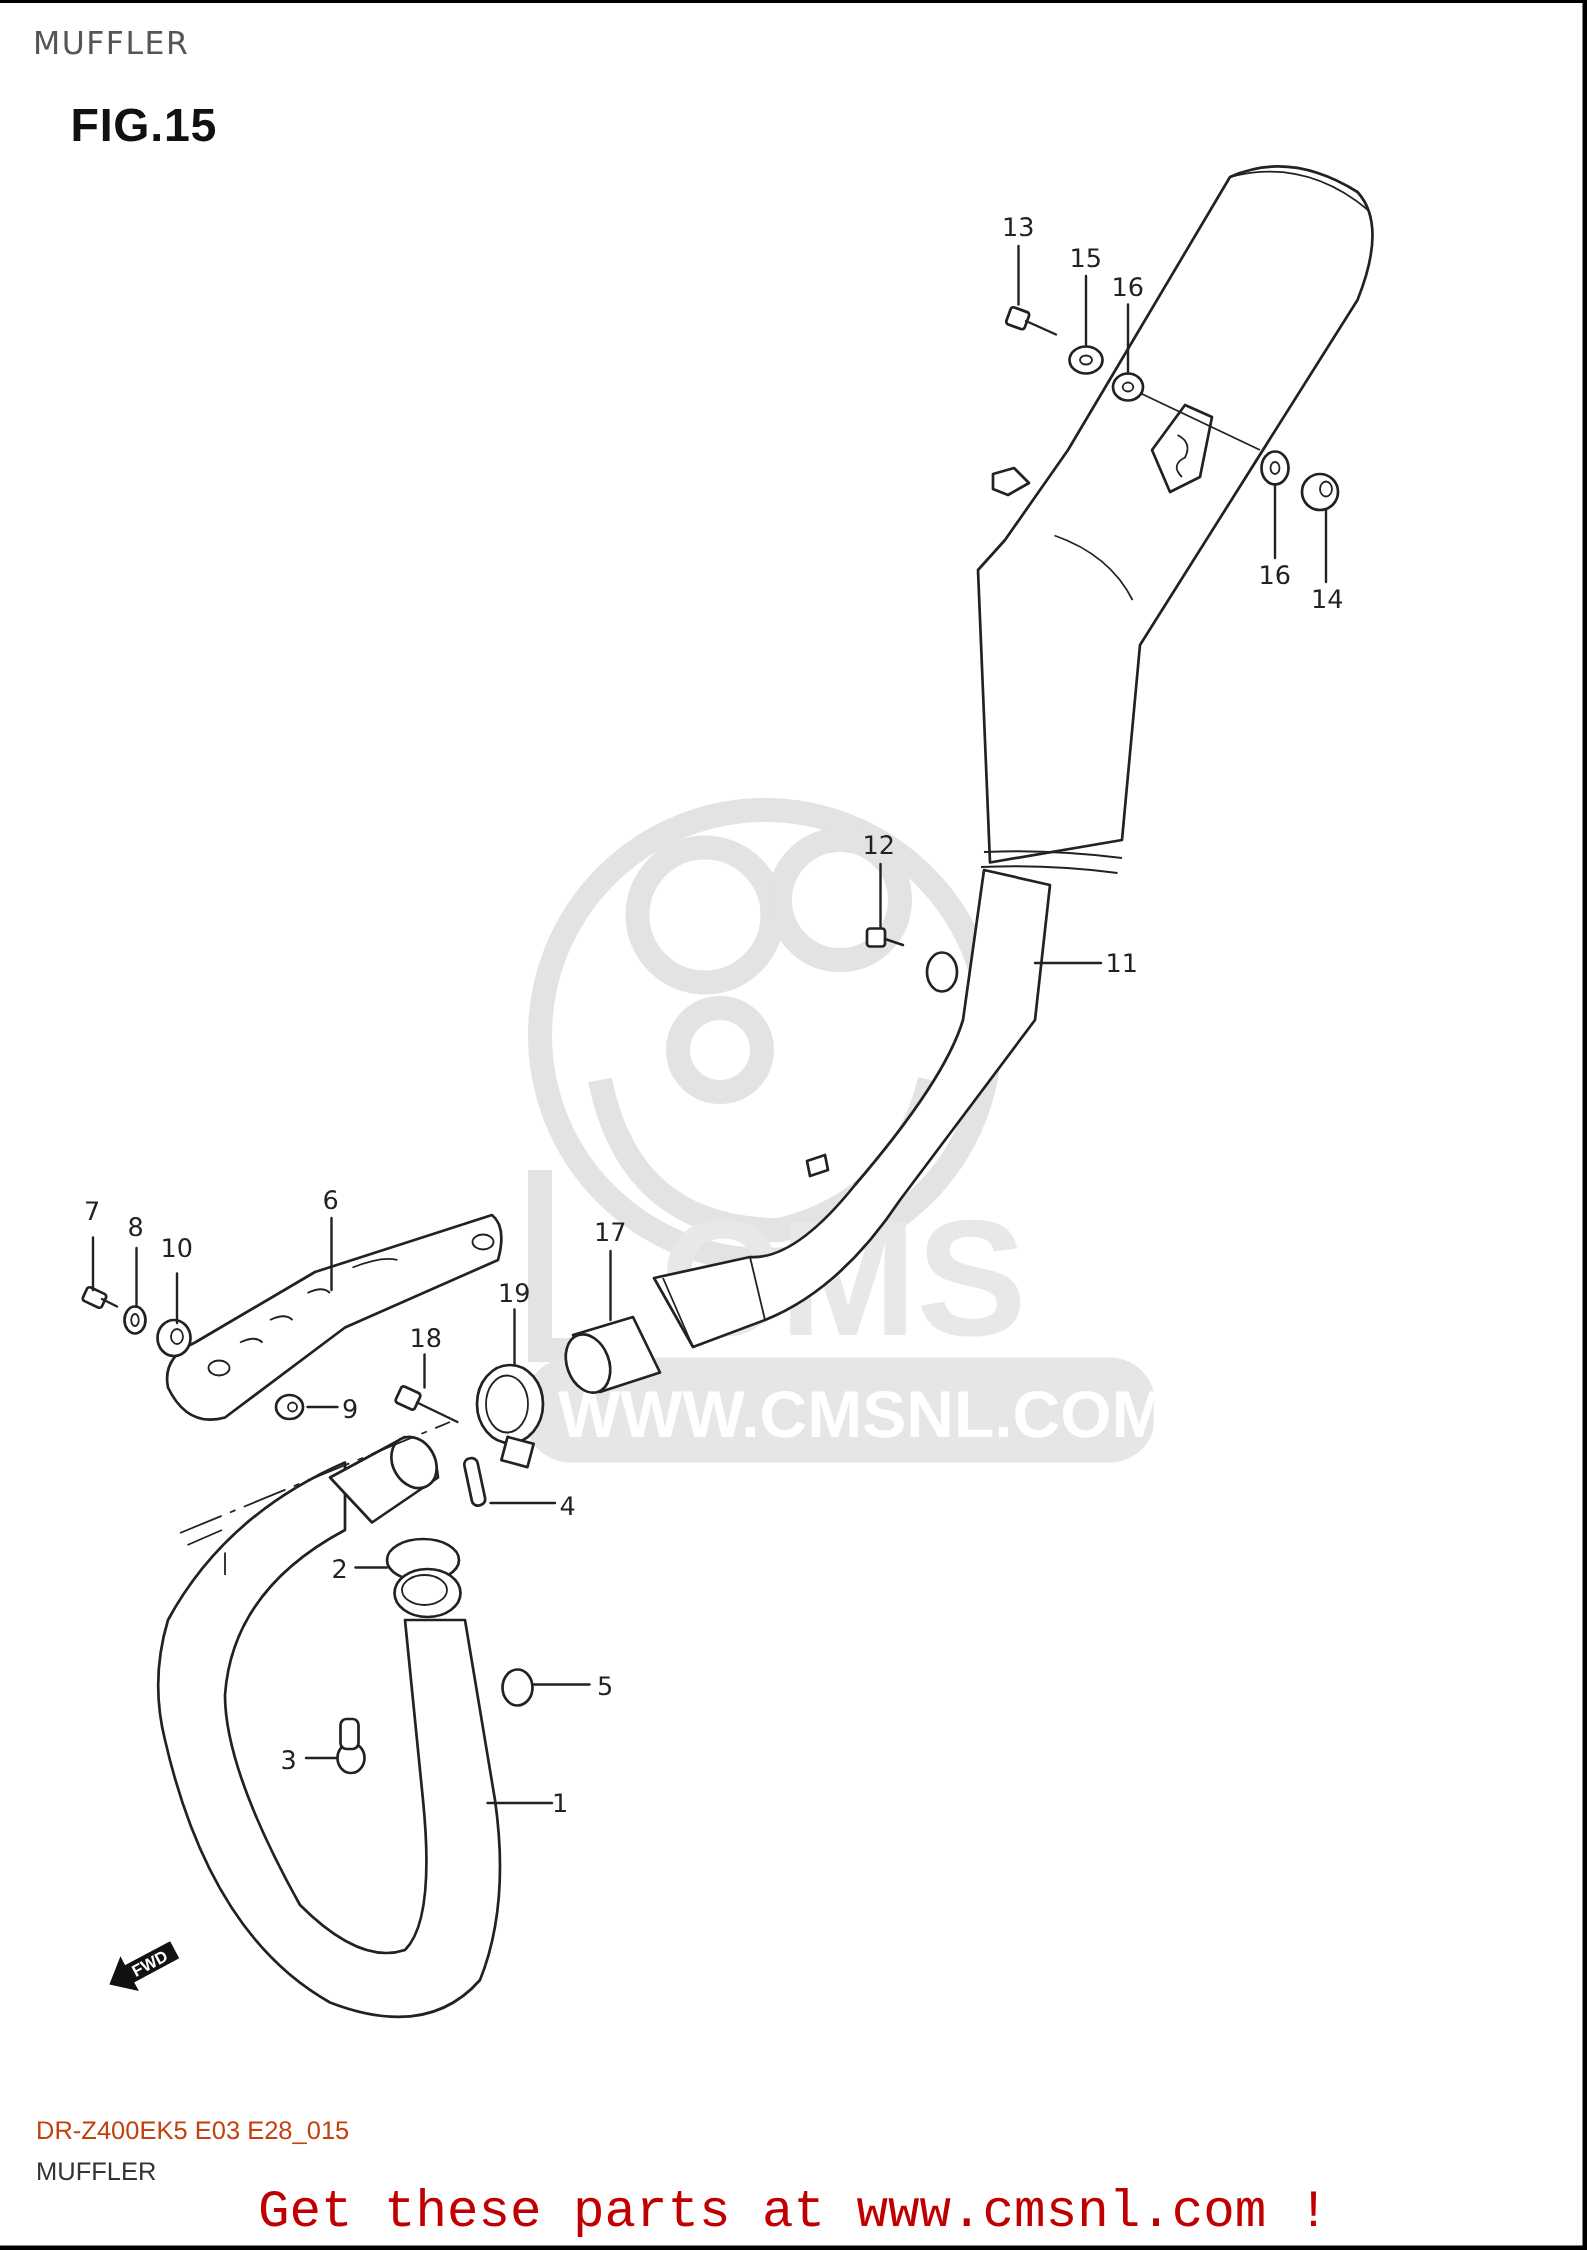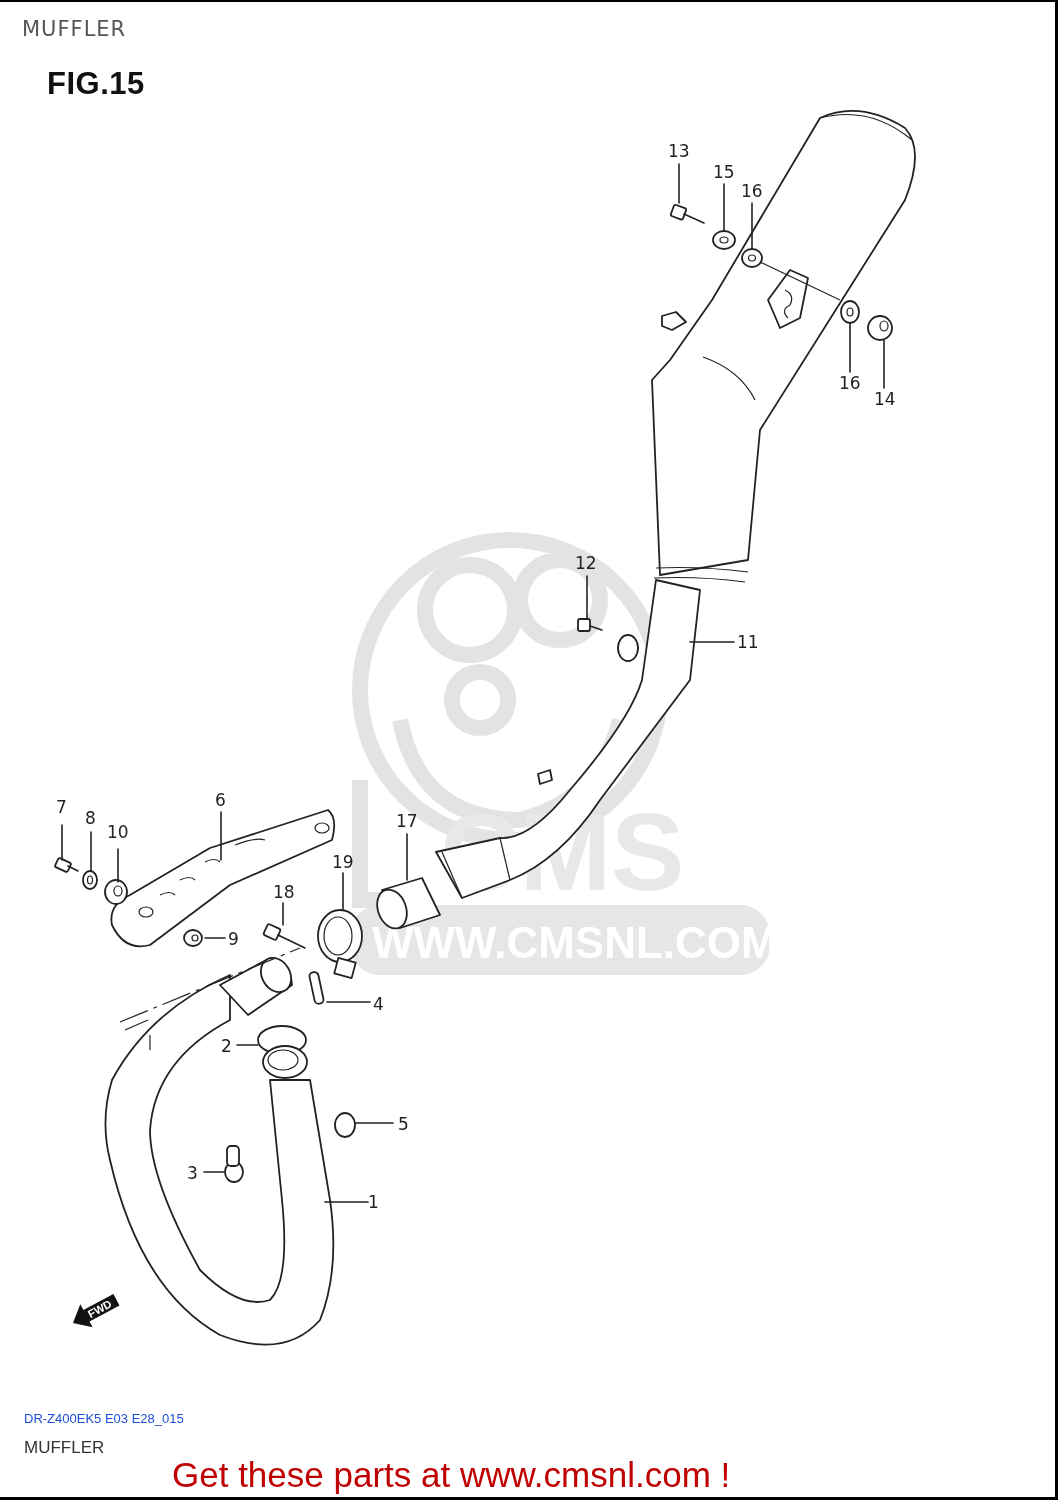--- a/index.html
+++ b/index.html
@@ -9,23 +9,23 @@
   .page-heading { position: absolute; left: 22px; top: 17px; font-size: 21px; color: #555; letter-spacing: 1px; }
   .fig-title { position: absolute; left: 47px; top: 66px; font-family: "Liberation Sans", sans-serif; font-weight: bold; font-size: 31px; color: #111; letter-spacing: 0.5px; text-align: center; }
   svg.diagram { position: absolute; left: 0; top: 0; }
   .callout { font-family: "DejaVu Sans", sans-serif; font-size: 17px; fill: #222; }
   .ln { stroke: #222; stroke-width: 1.6; fill: none; stroke-linecap: round; stroke-linejoin: round; }
   .part { stroke: #222; stroke-width: 1.8; fill: #fff; stroke-linejoin: round; }
   .thin { stroke: #222; stroke-width: 1.2; fill: none; }
   .wm { fill: none; stroke: #e3e3e3; stroke-width: 16; }
   .wmfill { fill: #e6e6e6; }
   .wmtext { font-family: "Liberation Sans", sans-serif; font-weight: bold; fill: #e8e8e8; }
-  .footer-code { position: absolute; left: 24px; top: 1411px; font-family: "Liberation Sans", sans-serif; font-size: 13px; color: #1d4ed8; }
+  .footer-code { position: absolute; left: 24px; top: 1411px; font-family: "Liberation Sans", sans-serif; font-size: 17px; color: #c2410c; }
   .footer-name { position: absolute; left: 24px; top: 1438px; font-family: "Liberation Sans", sans-serif; font-size: 17px; color: #333; }
-  .promo { position: absolute; left: 172px; top: 1455px; font-family: Liberation Sans, sans-serif; font-size: 35px; color: #c00000; white-space: nowrap; }
+  .promo { position: absolute; left: 172px; top: 1455px; font-family: Liberation Mono, monospace; font-size: 35px; color: #c00000; white-space: nowrap; }
   .fwd-text { font-family: "Liberation Sans", sans-serif; font-weight: bold; font-size: 11px; fill: #fff; }
 </style>
 </head>
 <body>
 
 <div class="frame"></div>
 
 <div class="page-heading">MUFFLER</div>
 <div class="fig-title">FIG.15</div>
 

